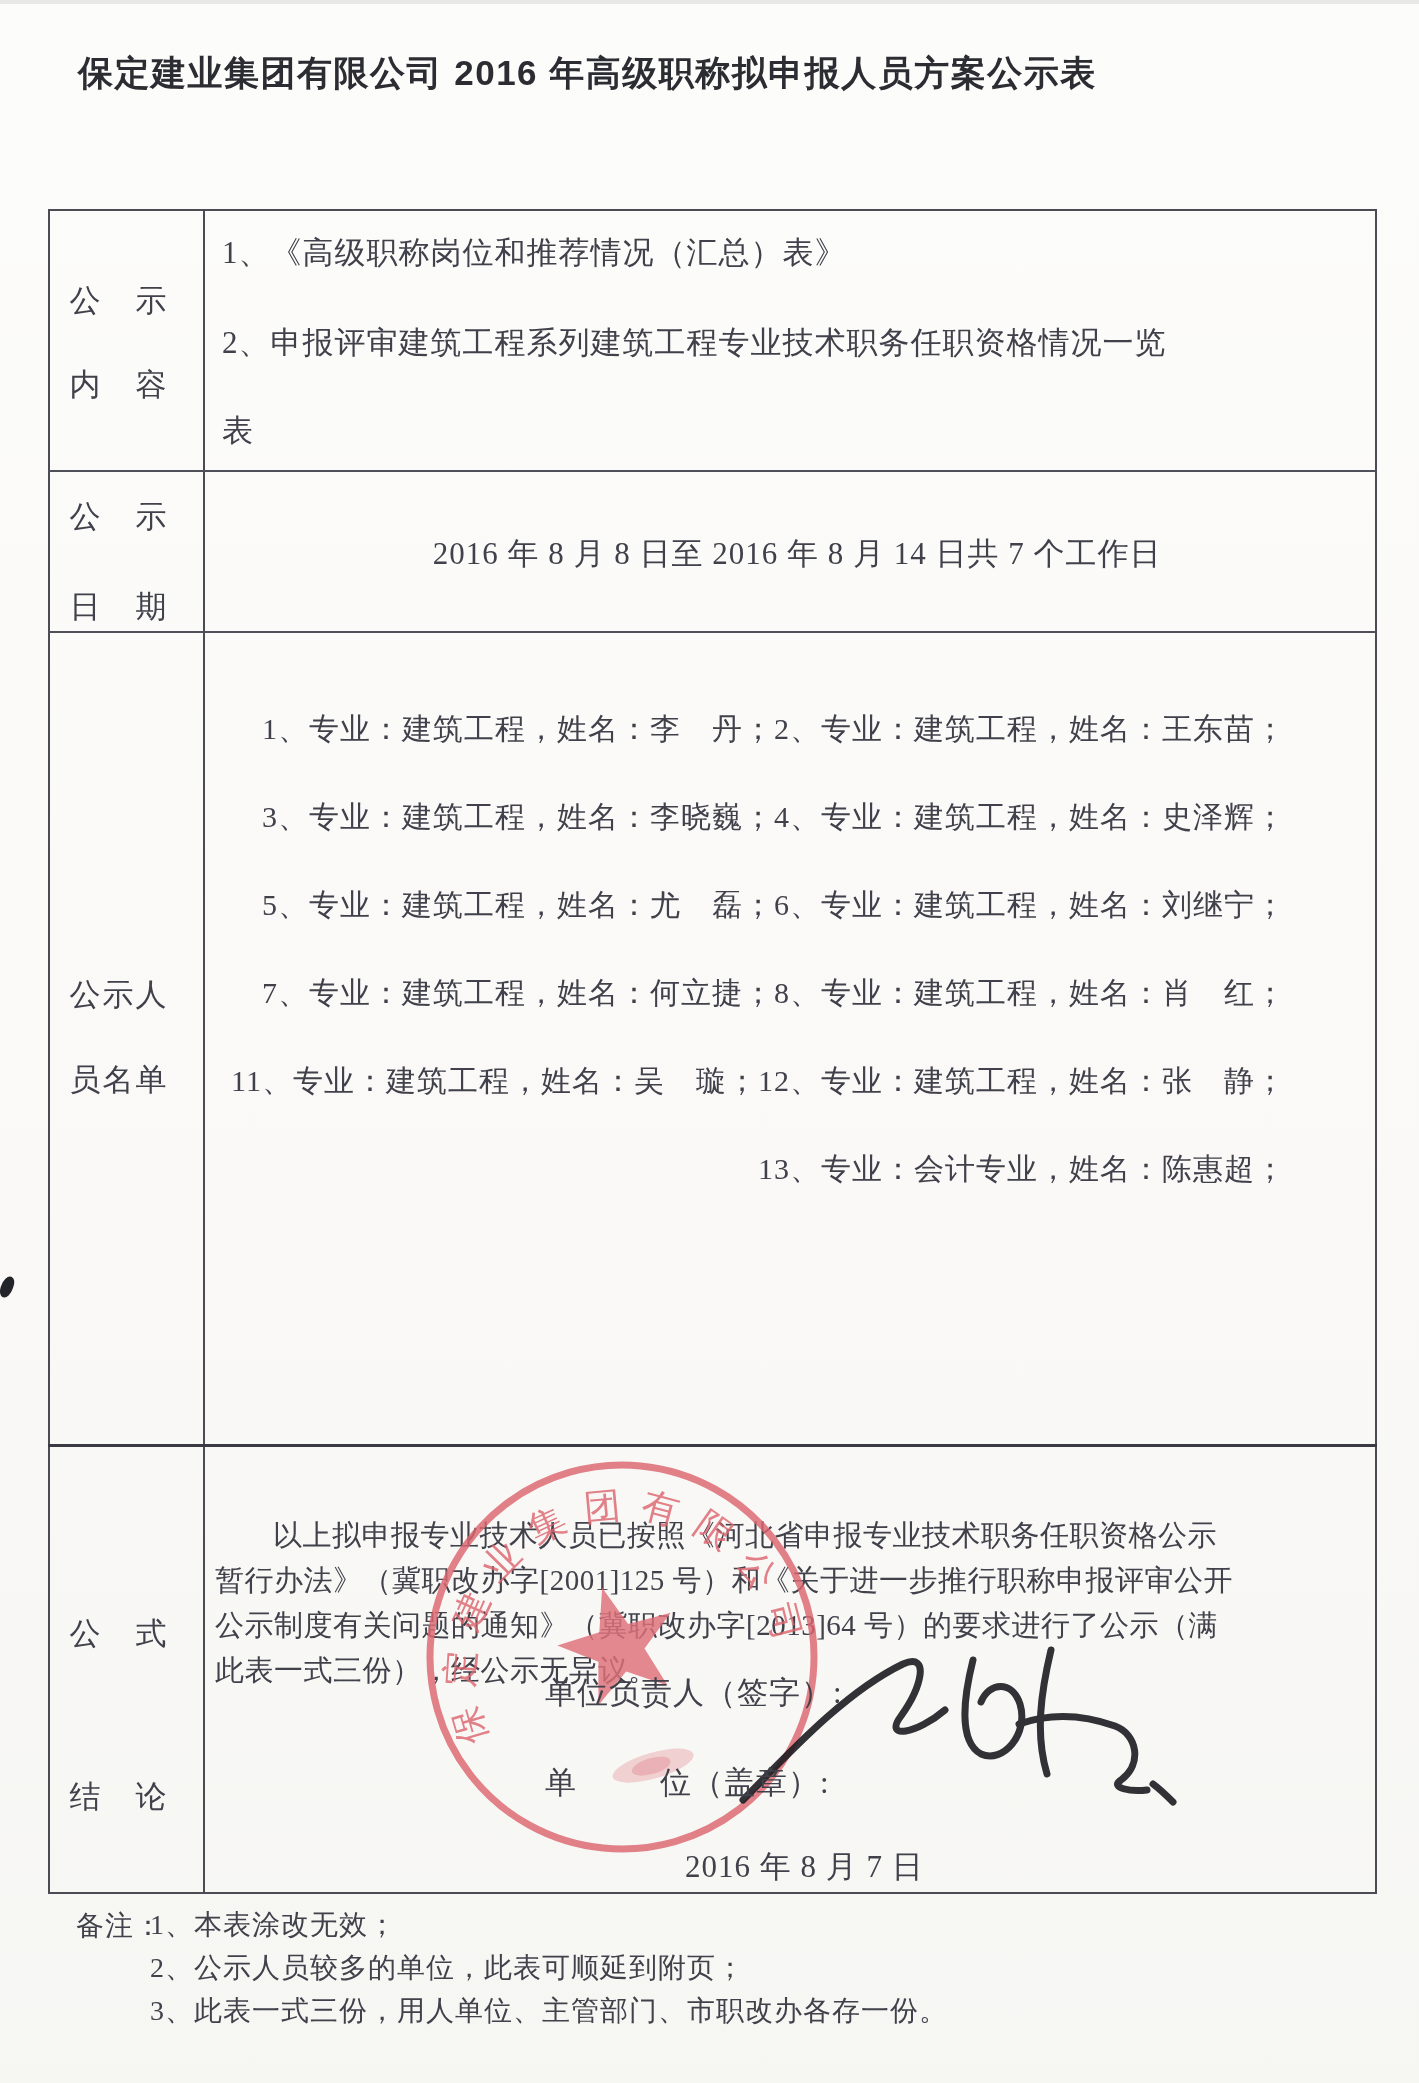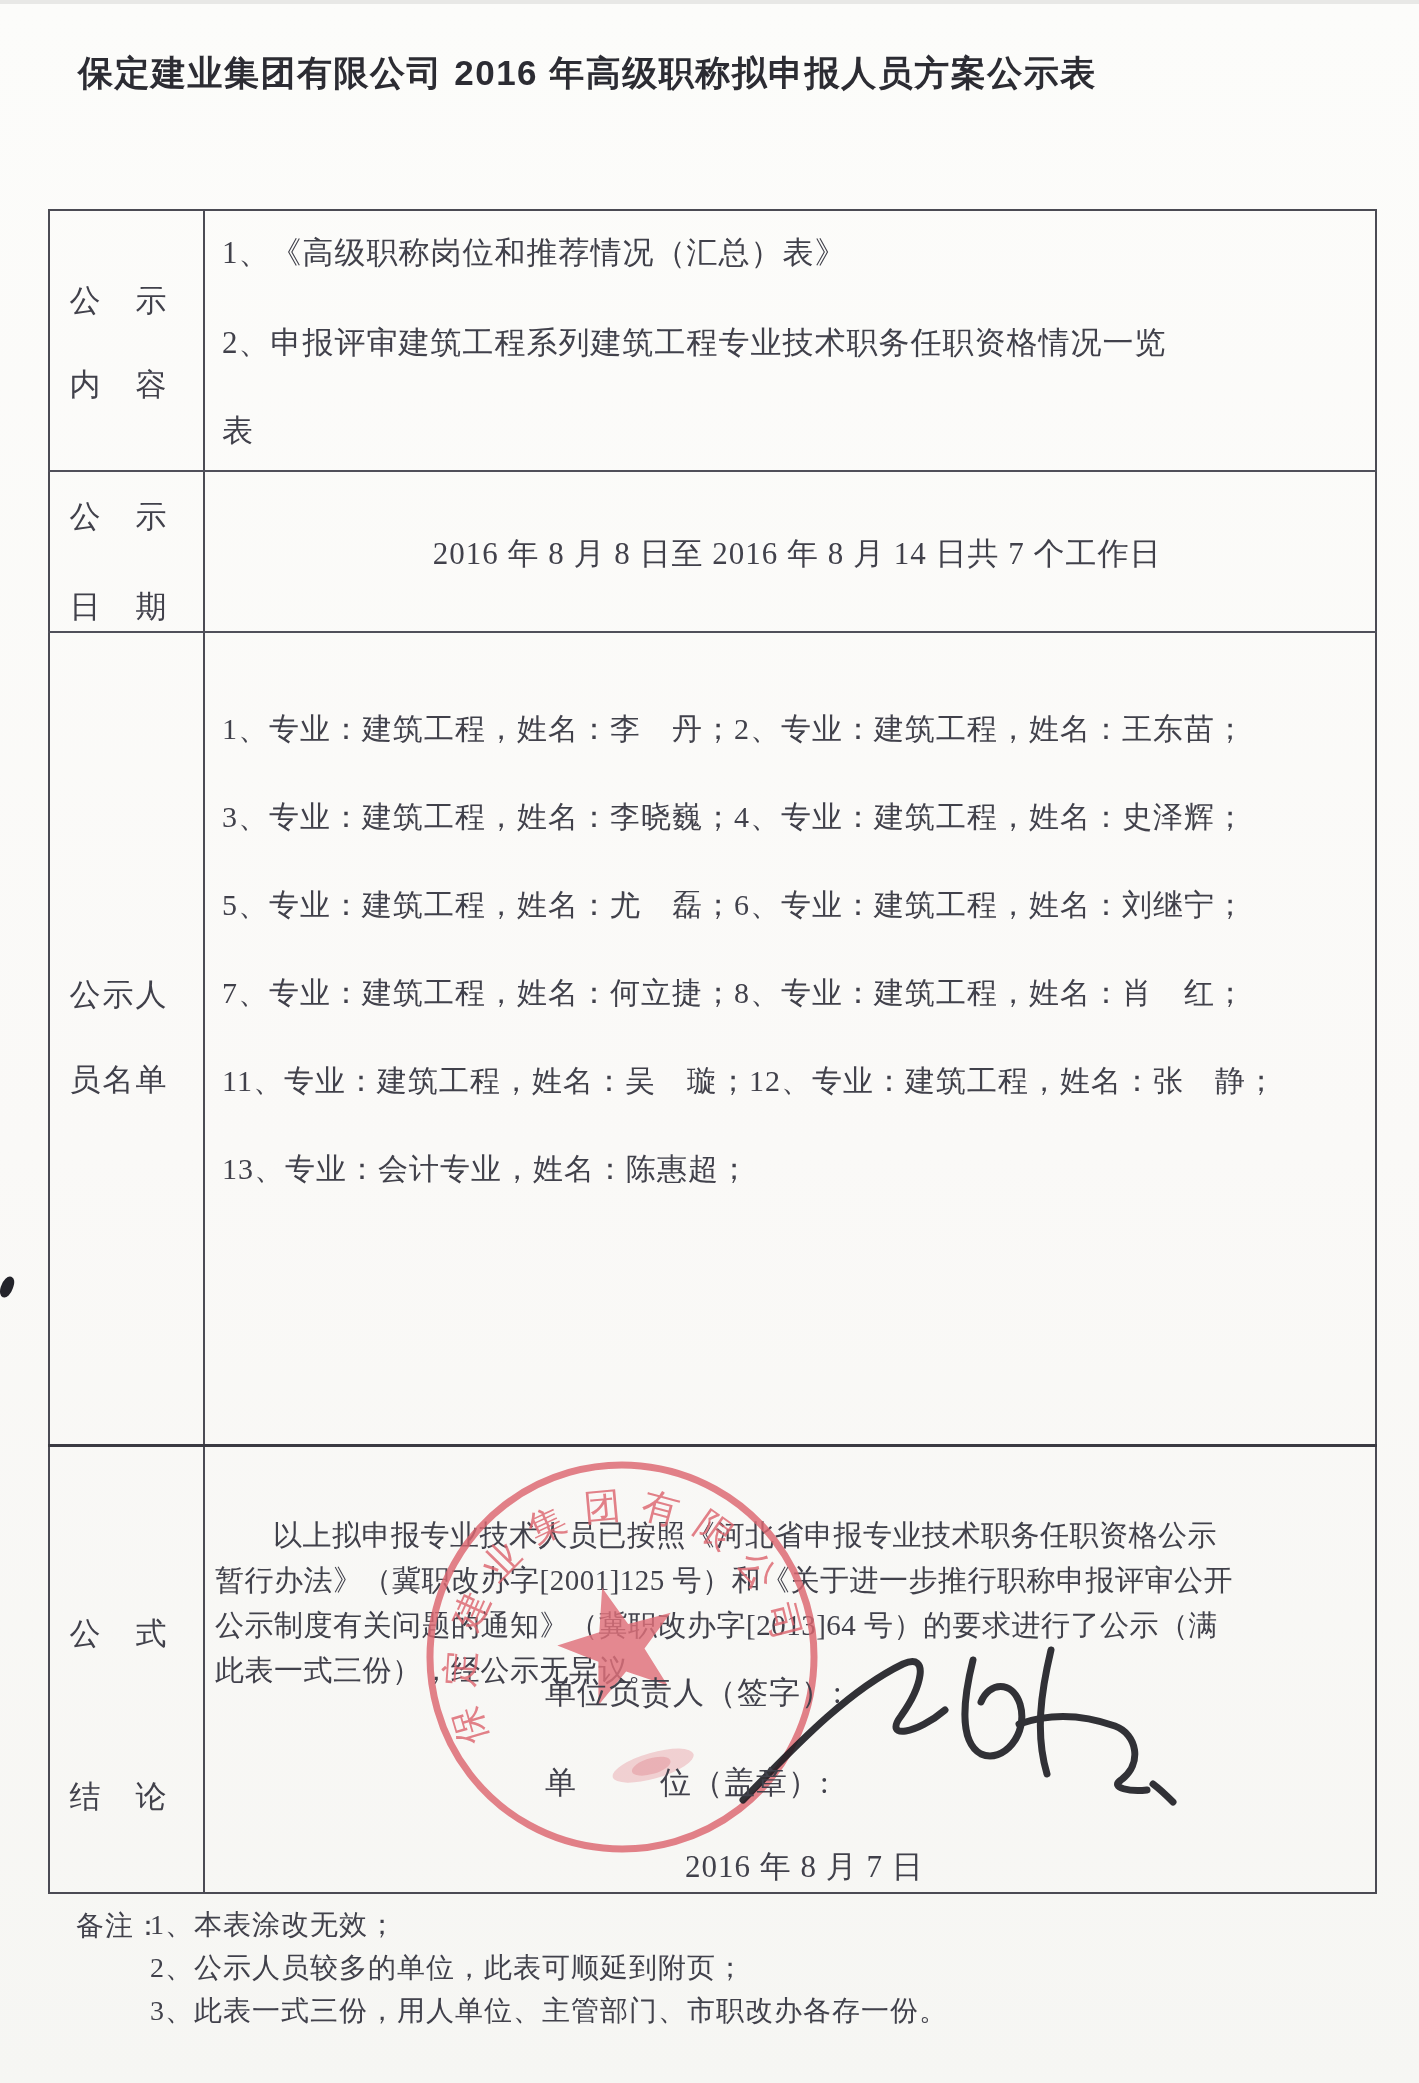--- a/index.html
+++ b/index.html
@@ -21,21 +21,21 @@
   .vline { position:absolute; left:203px; top:205px; width:2px; height:1685px; background:#4b4b54; }
   .hline { position:absolute; left:48px; width:1329px; height:2px; background:#50505a; }
   .hline.h1 { top:466px; }
   .hline.h2 { top:627px; }
   .hline.h3 { top:1440px; height:3px; background:#3a3a42; }
   
   .rowlabel { position:absolute; left:50px; width:138px; text-align:center;
               font-size:31px; letter-spacing:2px; white-space:nowrap; }
   
   .cline { position:absolute; white-space:nowrap; font-size:31px; letter-spacing:1px; }
-  .names { position:absolute; left:222px; top:681px; font-size:30px; letter-spacing:1px; }
+  .names { position:absolute; left:231px; top:681px; font-size:30px; letter-spacing:1px;text-align:right; }
   .names .entry { height:88px; line-height:88px; white-space:nowrap; }
   .daterow { position:absolute; left:205px; top:505px; width:1184px; height:90px;
              line-height:90px; text-align:center; font-size:31px; letter-spacing:1px; }
   .para { position:absolute; left:215px; top:1509px; width:1155px;
           font-size:29px; line-height:45px; letter-spacing:0.5px; }
   .para .pline { white-space:nowrap; }
   .para .indent { padding-left:58px; }
   .siglabel { position:absolute; font-size:31px; letter-spacing:1px; white-space:nowrap; }
   .notes-prefix { position:absolute; left:76px; top:1903px; font-size:28px; letter-spacing:1px; }
   .notes-items { position:absolute; left:150px; top:1903px; font-size:28px; letter-spacing:1px; }

